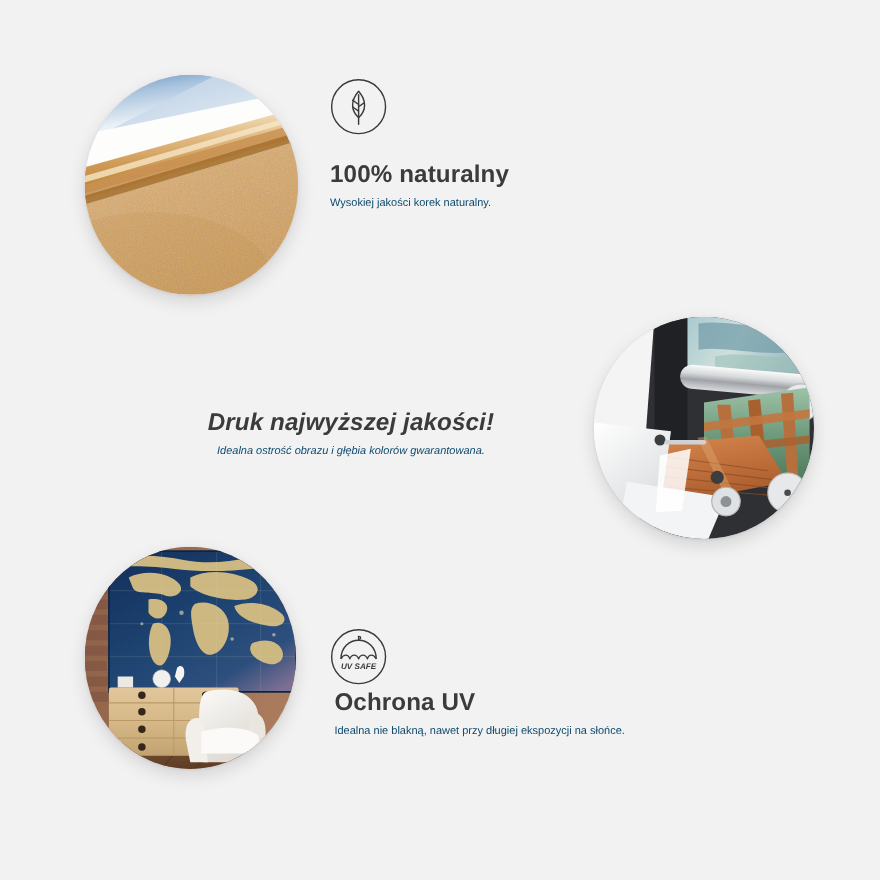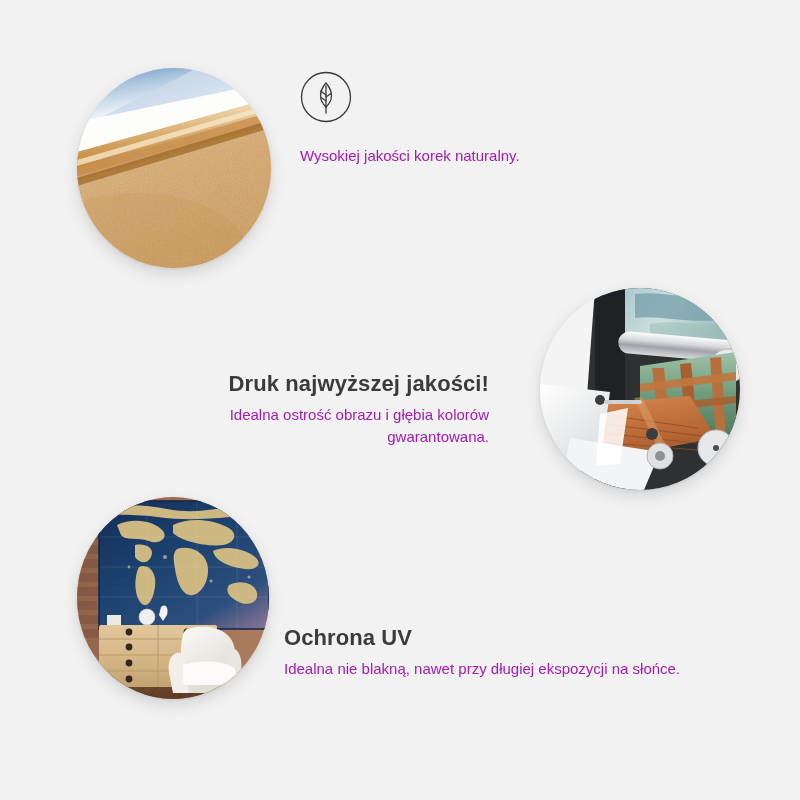--- a/index.html
+++ b/index.html
@@ -31,29 +31,29 @@
   .block { position: absolute; }
   .heading {
     font-size: 22px;
     font-weight: bold;
     color: #3b3b3b;
     letter-spacing: 0.1px;
     margin: 0 0 7px 0;
     line-height: 1.2;
   }
   .desc {
-    font-size: 15px;
-    color: #a21caf;
+    font-size: 10px;
+    color: #0c4a6e;
     line-height: 1.45;
     margin: 0;
   }
 
   #block-natural { left: 300px; top: 145px; width: 330px; text-align: left; }
-  #block-print   { right: 311px; top: 371px; width: 340px; text-align: right; }
-  #block-uv      { left: 284px; top: 625px; width: 420px; text-align: left; }
+  #block-print   { right: 311px; top: 371px; width: 340px; text-align: center; font-style: italic; }
+  #block-uv      { left: 304px; top: 625px; width: 420px; text-align: left; }
 
   
   .icon-badge { position: absolute; width: 54px; height: 54px; }
   .icon-badge svg { display: block; width: 100%; height: 100%; }
   #icon-leaf   { left: 299px; top: 70px; }
   #icon-fullhd { left: 436px; top: 313px; }
   #icon-uvsafe { left: 299px; top: 570px; }
 </style>
 </head>
 <body>
@@ -114,20 +114,21 @@
       <circle cx="27" cy="27" r="24.5" fill="none" stroke="#3a3a3a" stroke-width="1.3"></circle>
       <path d="M27 13 C34 21 34.5 30 27 37 C19.5 30 20 21 27 13 Z" fill="none" stroke="#3a3a3a" stroke-width="1.3" stroke-linejoin="round"></path>
       <line x1="27" y1="16" x2="27" y2="43" stroke="#3a3a3a" stroke-width="1.3" stroke-linecap="round"></line>
       <line x1="27" y1="25" x2="21.5" y2="21" stroke="#3a3a3a" stroke-width="1.2" stroke-linecap="round"></line>
       <line x1="27" y1="31" x2="22" y2="27.5" stroke="#3a3a3a" stroke-width="1.2" stroke-linecap="round"></line>
       <line x1="27" y1="27" x2="32" y2="23.5" stroke="#3a3a3a" stroke-width="1.2" stroke-linecap="round"></line>
     </svg>
   </div>
 
   <div class="block" id="block-natural">
+    <h2 class="heading">100% naturalny</h2>
     <p class="desc">Wysokiej jakości korek naturalny.</p>
   </div>
 
   <div class="photo" id="photo-print">
     <svg viewBox="0 0 200 202" preserveAspectRatio="xMidYMid slice" aria-hidden="true">
       <defs>
         <linearGradient id="rollerG" x1="0" y1="0" x2="0" y2="1">
           <stop offset="0" stop-color="#fbfbfb"></stop>
           <stop offset="0.35" stop-color="#d6d8da"></stop>
           <stop offset="0.6" stop-color="#9fa3a7"></stop>
@@ -320,19 +321,29 @@
       <path d="M110 132 C132 126 156 132 158 154 L162 196 H108 L104 156 C104 142 106 134 110 132 Z" fill="url(#chairG)"></path>
       <path d="M104 156 C96 154 90 162 92 176 L96 196 H112 L108 162 Z" fill="#f2efea"></path>
       <path d="M150 150 C162 150 166 160 164 176 L162 196 H148 Z" fill="#e9e5df"></path>
       <path d="M106 168 C126 162 150 164 158 172 L160 188 H106 Z" fill="#fbfaf8"></path>
 
       <path d="M-18 160 C0 152 16 158 18 176 L20 202 H-20 Z" fill="#f0ede8"></path>
       <path d="M4 176 C12 172 18 176 18 184 L18 202 H2 Z" fill="#e4e0da"></path>
     </svg>
   </div>
 
+  <div class="icon-badge" id="icon-uvsafe">
+    <svg viewBox="0 0 54 54" aria-hidden="true">
+      <circle cx="27" cy="27" r="24.5" fill="none" stroke="#3a3a3a" stroke-width="1.3"></circle>
+      <path d="M11 29 C11 18.5 18.5 12 27 12 C35.5 12 43 18.5 43 29" fill="none" stroke="#3a3a3a" stroke-width="1.3"></path>
+      <path d="M11 29 C13.5 24.5 17.5 24.5 19 29 C21 24.5 25 24.5 27 29 C29 24.5 33 24.5 35 29 C36.5 24.5 40.5 24.5 43 29" fill="none" stroke="#3a3a3a" stroke-width="1.2" stroke-linejoin="round"></path>
+      <line x1="27" y1="12" x2="27" y2="8.5" stroke="#3a3a3a" stroke-width="1.2" stroke-linecap="round"></line>
+      <path d="M27 8.5 C29.5 8.5 29.5 11.5 27 11" fill="none" stroke="#3a3a3a" stroke-width="1.1"></path>
+      <text x="27" y="38.5" text-anchor="middle" font-family="'Liberation Sans', sans-serif" font-size="7.4" font-weight="bold" font-style="italic" fill="#3a3a3a">UV SAFE</text>
+    </svg>
+  </div>
 
   <div class="block" id="block-uv">
     <h2 class="heading">Ochrona UV</h2>
     <p class="desc">Idealna nie blakną, nawet przy długiej ekspozycji na słońce.</p>
   </div>
 
 </div>
 
 </body></html>

